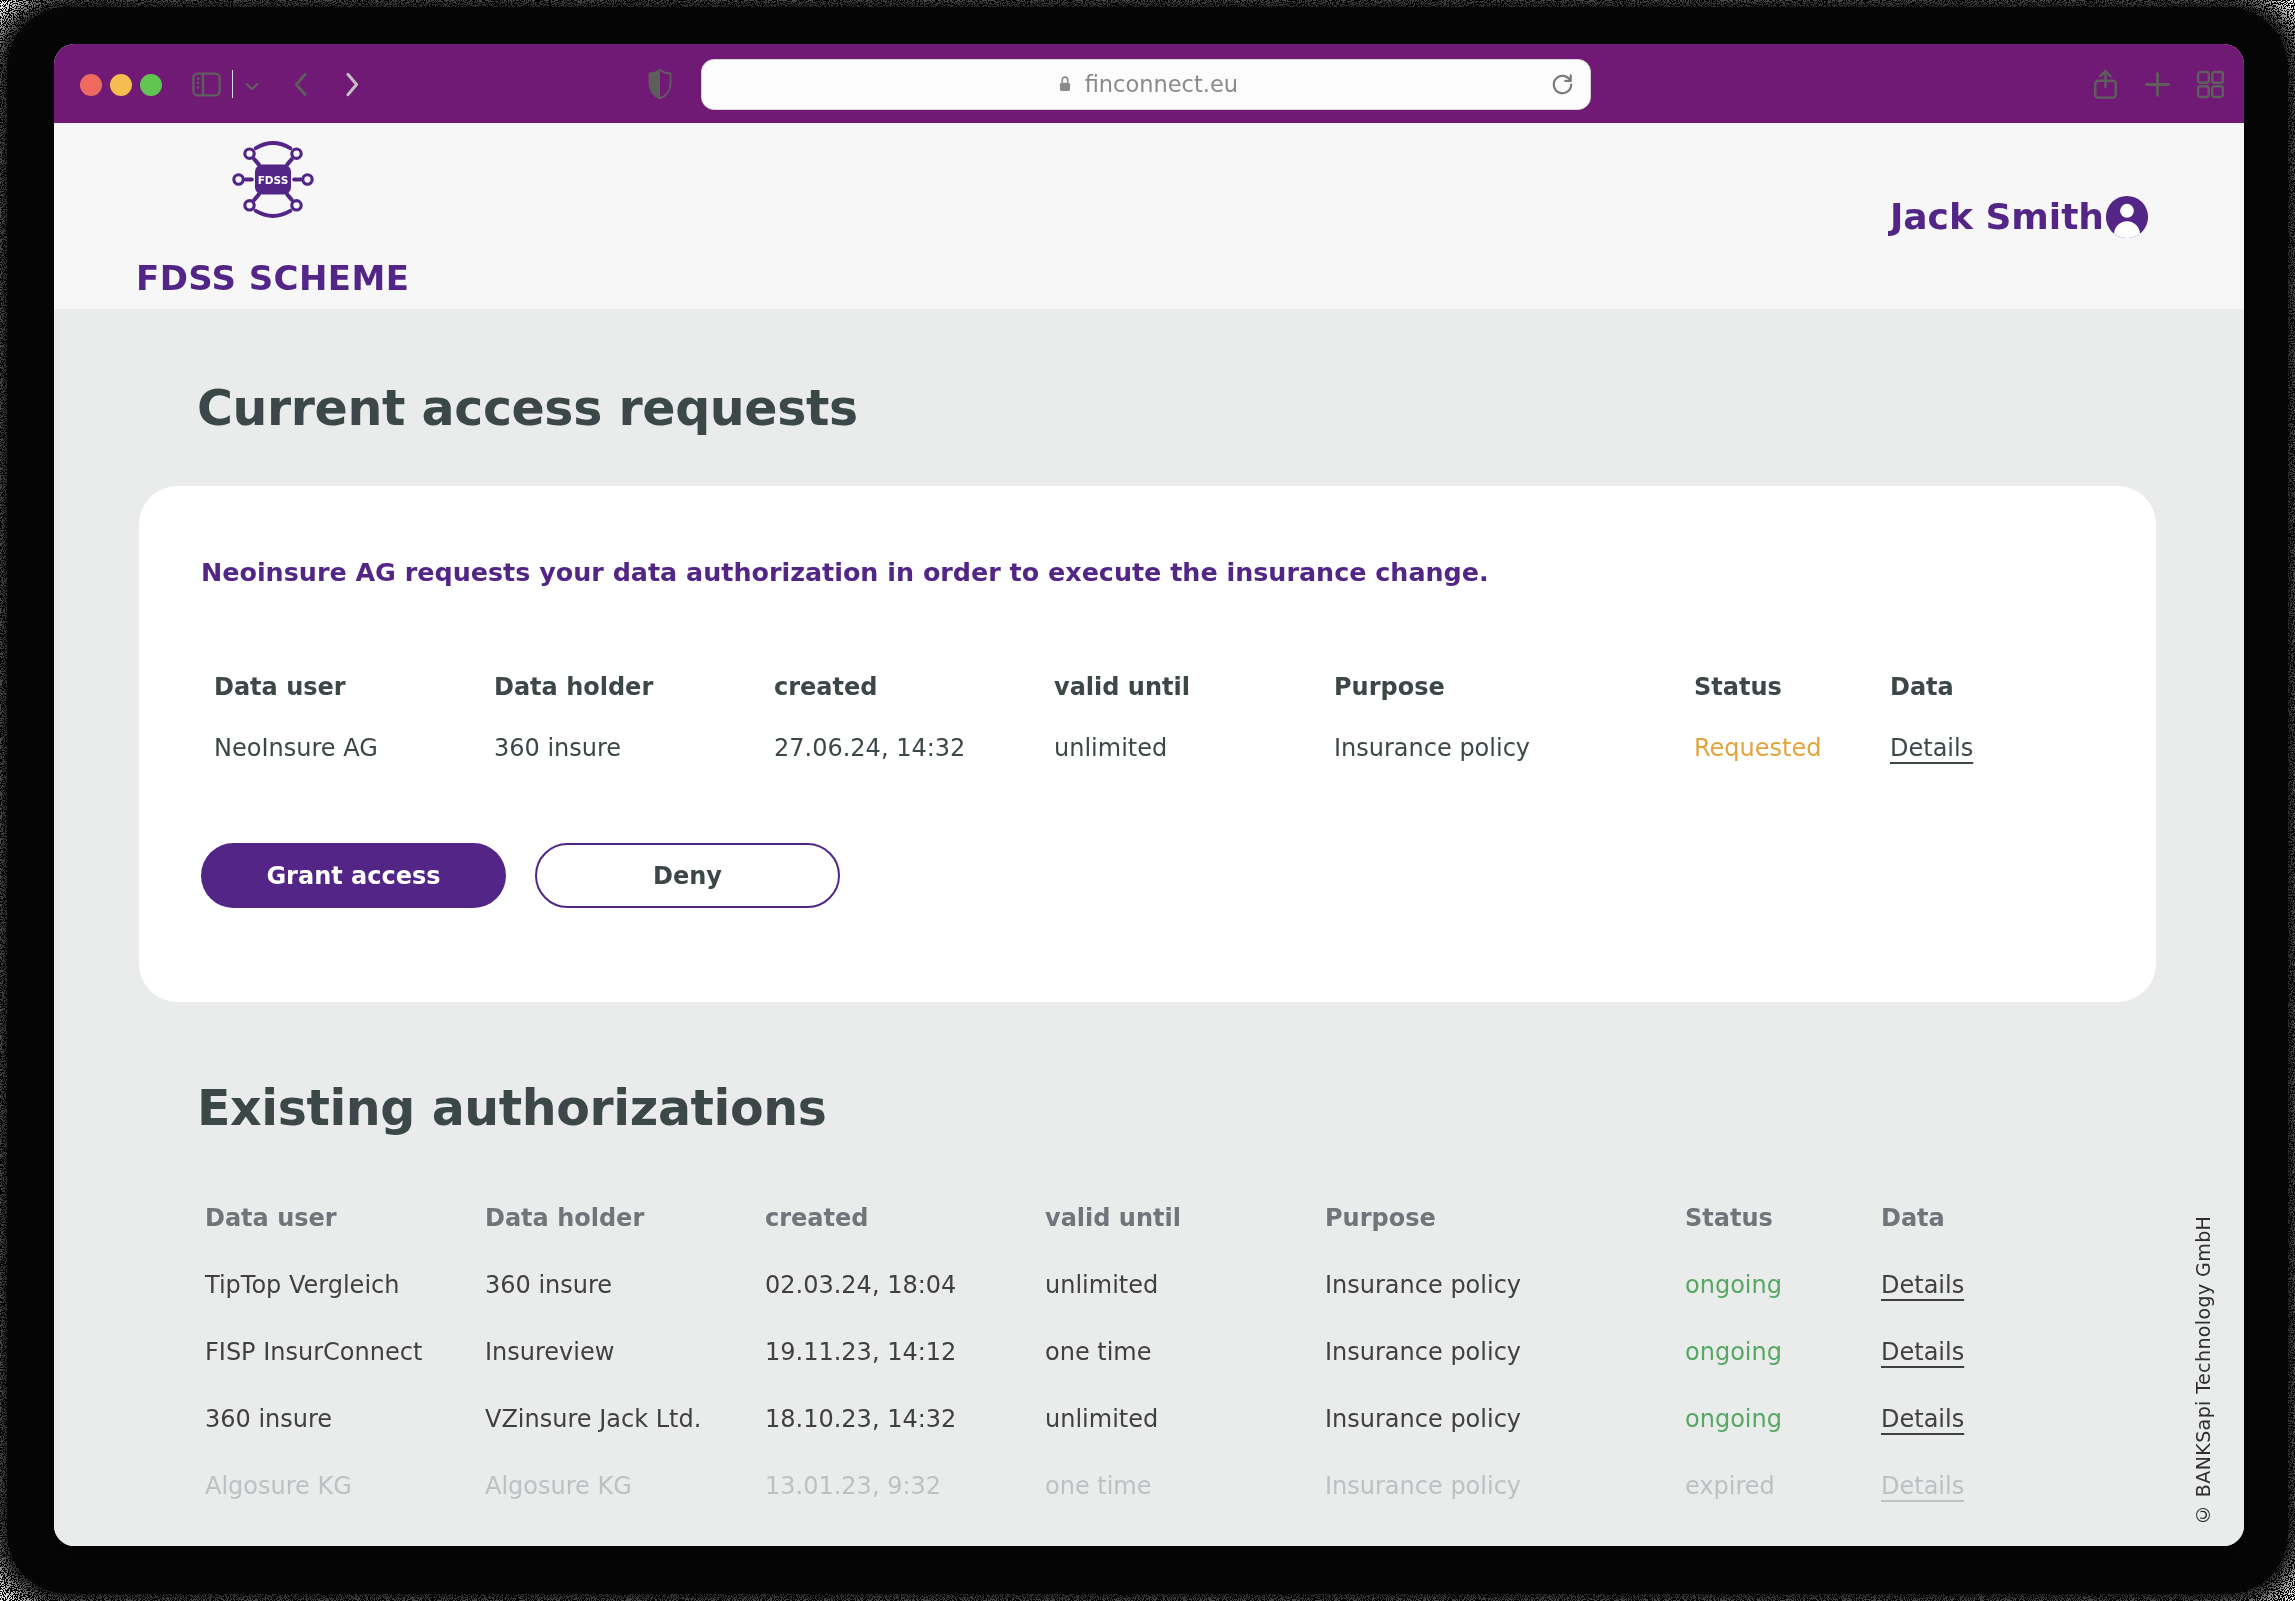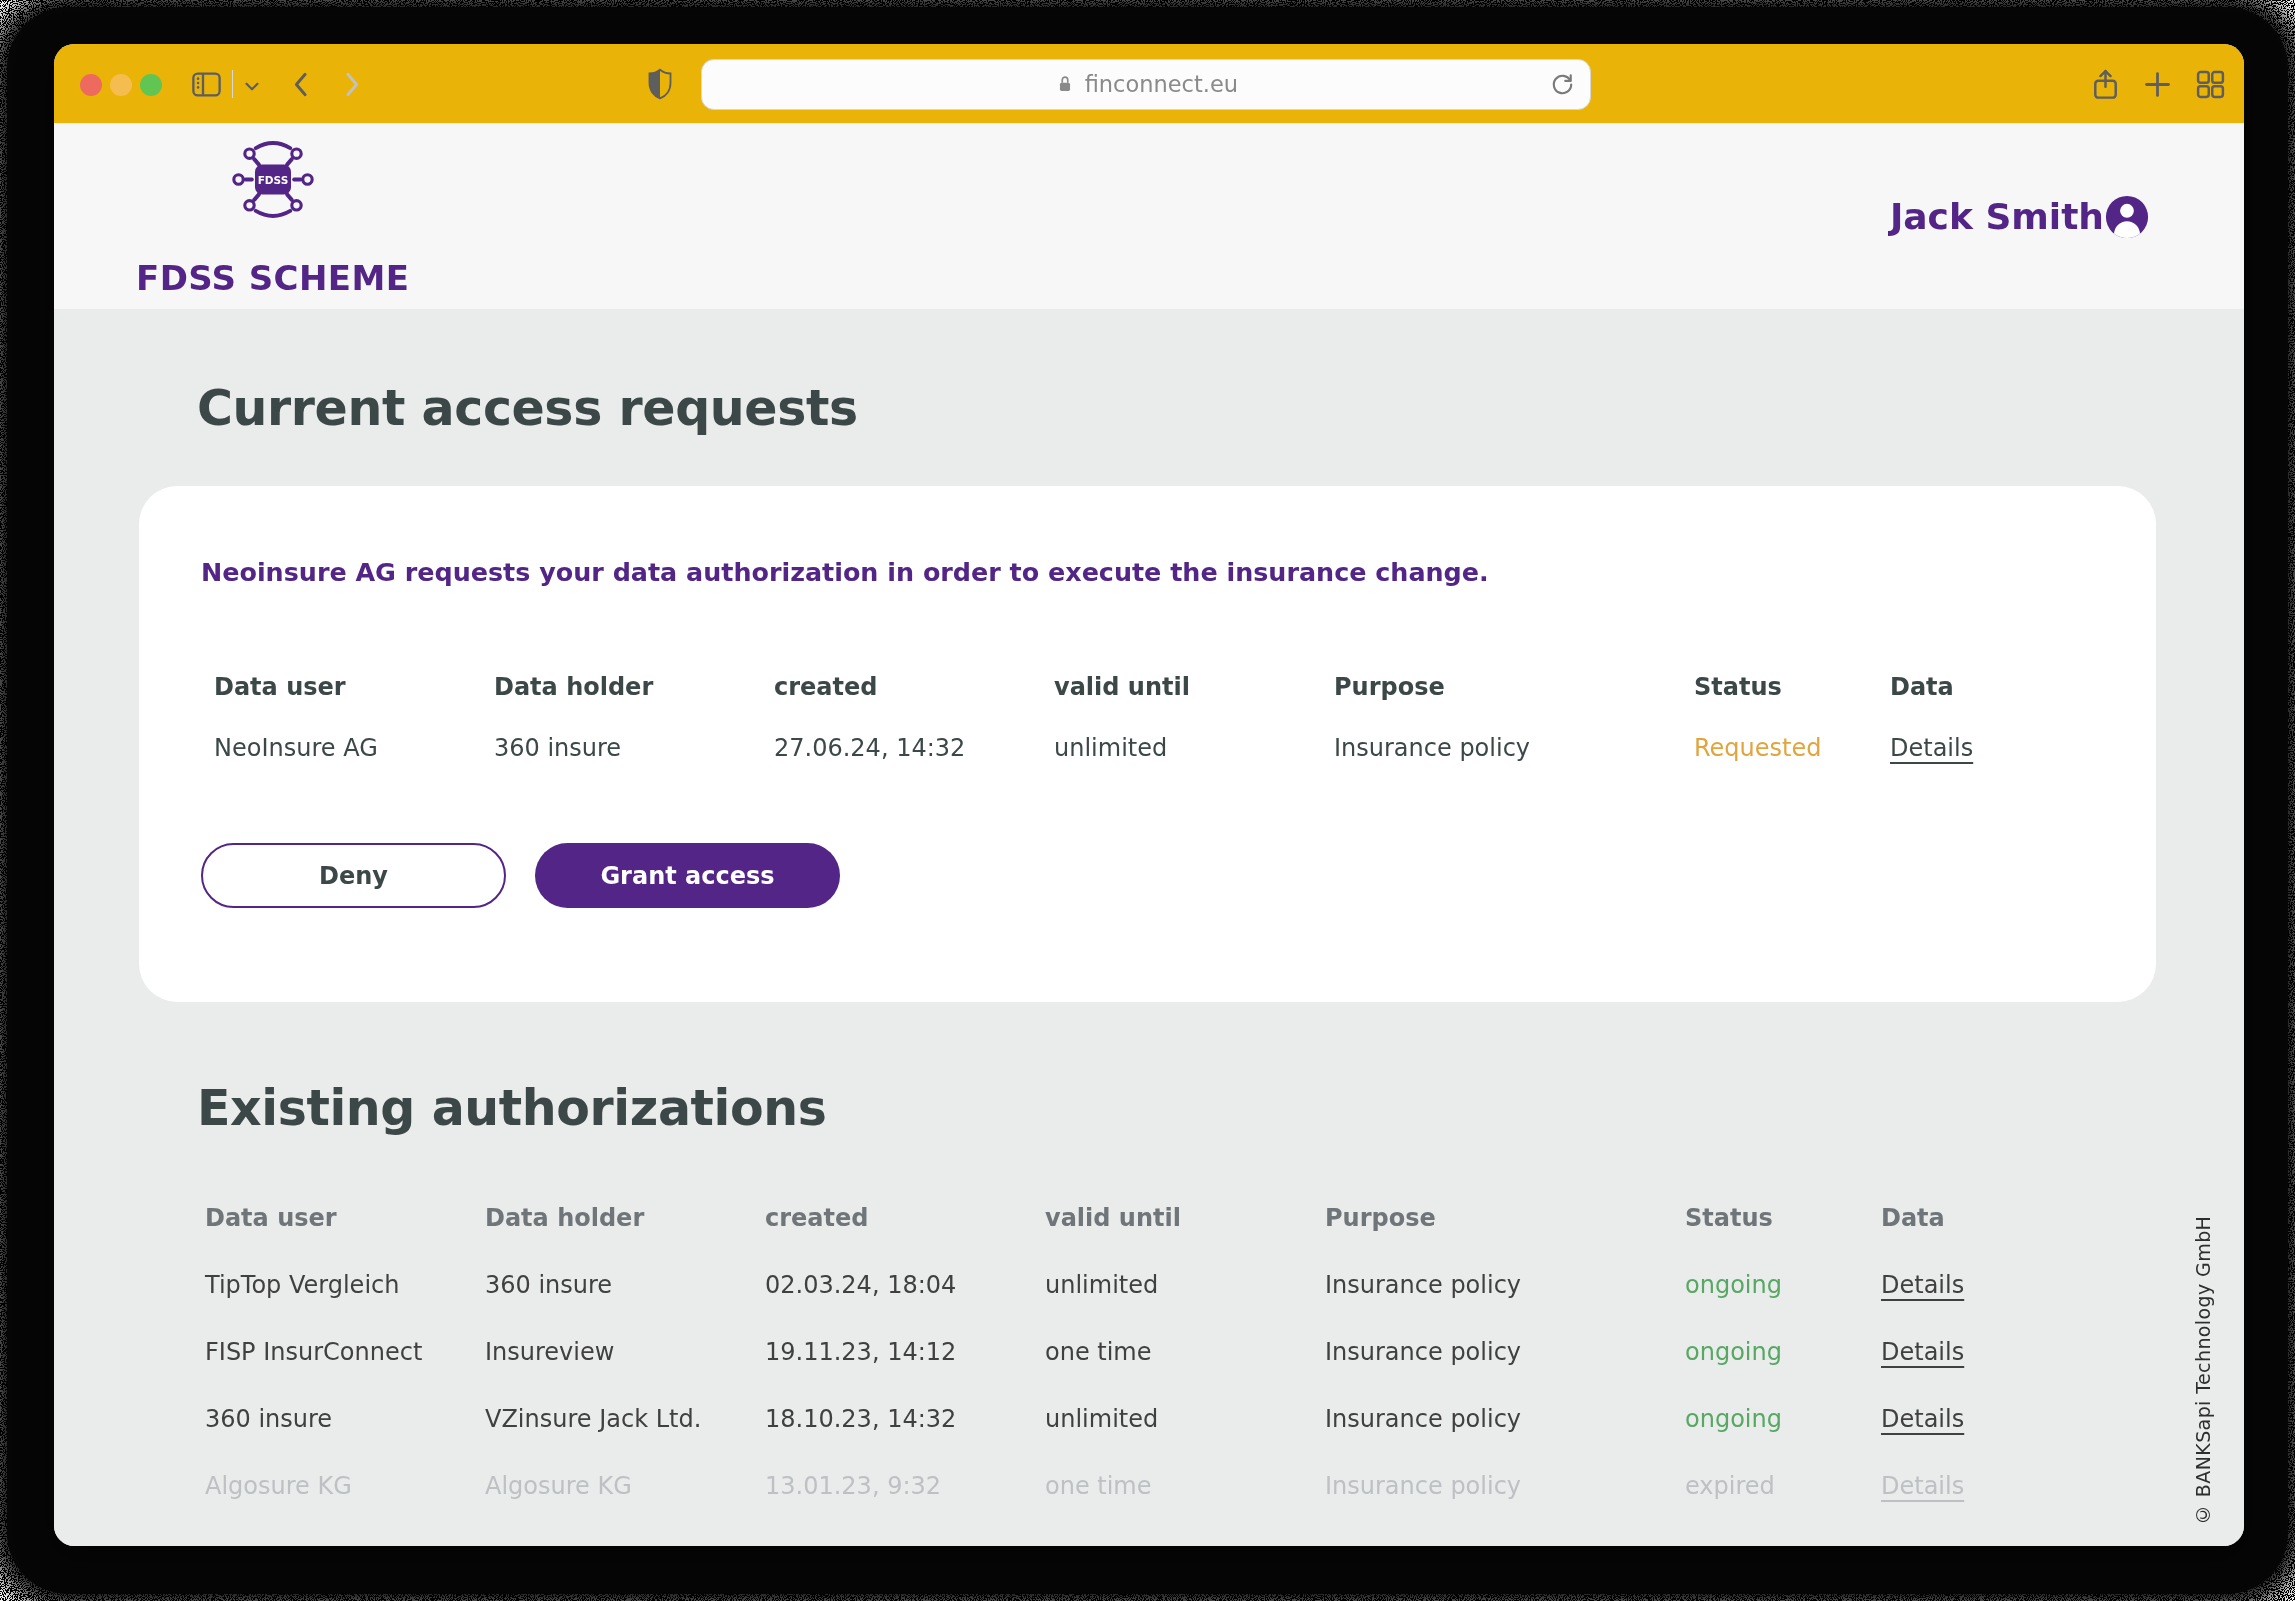--- a/index.html
+++ b/index.html
@@ -6,21 +6,21 @@
   html,body { width:2295px; height:1601px; background:#000; font-family:"DejaVu Sans", sans-serif; }
   .stage { position:relative; width:2295px; height:1601px; overflow:hidden; }
   .noise { position:absolute; inset:0; width:100%; height:100%; }
   .bezel { position:absolute; inset:7.3px; background:#060606; border-radius:61px;
            box-shadow:0 0 25px 16px rgba(0,0,0,.92); }
   .window { position:absolute; left:54px; top:44px; width:2190px; height:1502px;
             border-radius:20.3px; overflow:hidden; background:#EAEBEB;
             box-shadow:0 8.7px 35px rgba(0,0,0,.55); }
 
   
-  .toolbar { position:relative; height:80px; background:#eab308; border-bottom:0.7px solid #ECECEC; }
+  .toolbar { position:relative; height:80px; background:#701a75; border-bottom:0.7px solid #ECECEC; }
   .tl { position:absolute; top:30px; width:22px; height:22px; border-radius:50%; }
   .tl.red { left:26px; background:#EE6A5F; }
   .tl.yellow { left:56px; background:#F5BD4F; }
   .tl.green { left:86px; background:#61C554; }
   .tb-icon { position:absolute; top:22.5px; width:35px; height:35px; color:#5E5E5E; }
   .tb-icon svg { width:100%; height:100%; display:block; }
   .tb-divider { position:absolute; left:178px; top:26px; width:0.7px; height:28px; background:#D8D8D8; }
   .disabled { color:#C2C2C2 !important; }
   .urlbar { position:absolute; left:647px; top:14.5px; width:890px; height:51px;
             background:#FCFCFC; border:1.5px solid #D6D6D6; border-radius:13px;
@@ -244,22 +244,22 @@
             <span class="cell">NeoInsure AG</span>
             <span class="cell">360 insure</span>
             <span class="cell">27.06.24, 14:32</span>
             <span class="cell">unlimited</span>
             <span class="cell">Insurance policy</span>
             <span class="cell status-requested">Requested</span>
             <span class="cell details-link">Details</span>
           </div>
 
           <div class="btn-row">
+            <button class="btn btn-grant">Grant access</button>
             <button class="btn btn-deny">Deny</button>
-            <button class="btn btn-grant">Grant access</button>
           </div>
         </section>
 
         <h1 class="h1" id="h2-existing">Existing authorizations</h1>
 
         <section class="ex-table">
           <div class="grid7">
             <span class="cell-h">Data user</span>
             <span class="cell-h">Data holder</span>
             <span class="cell-h">created</span>

